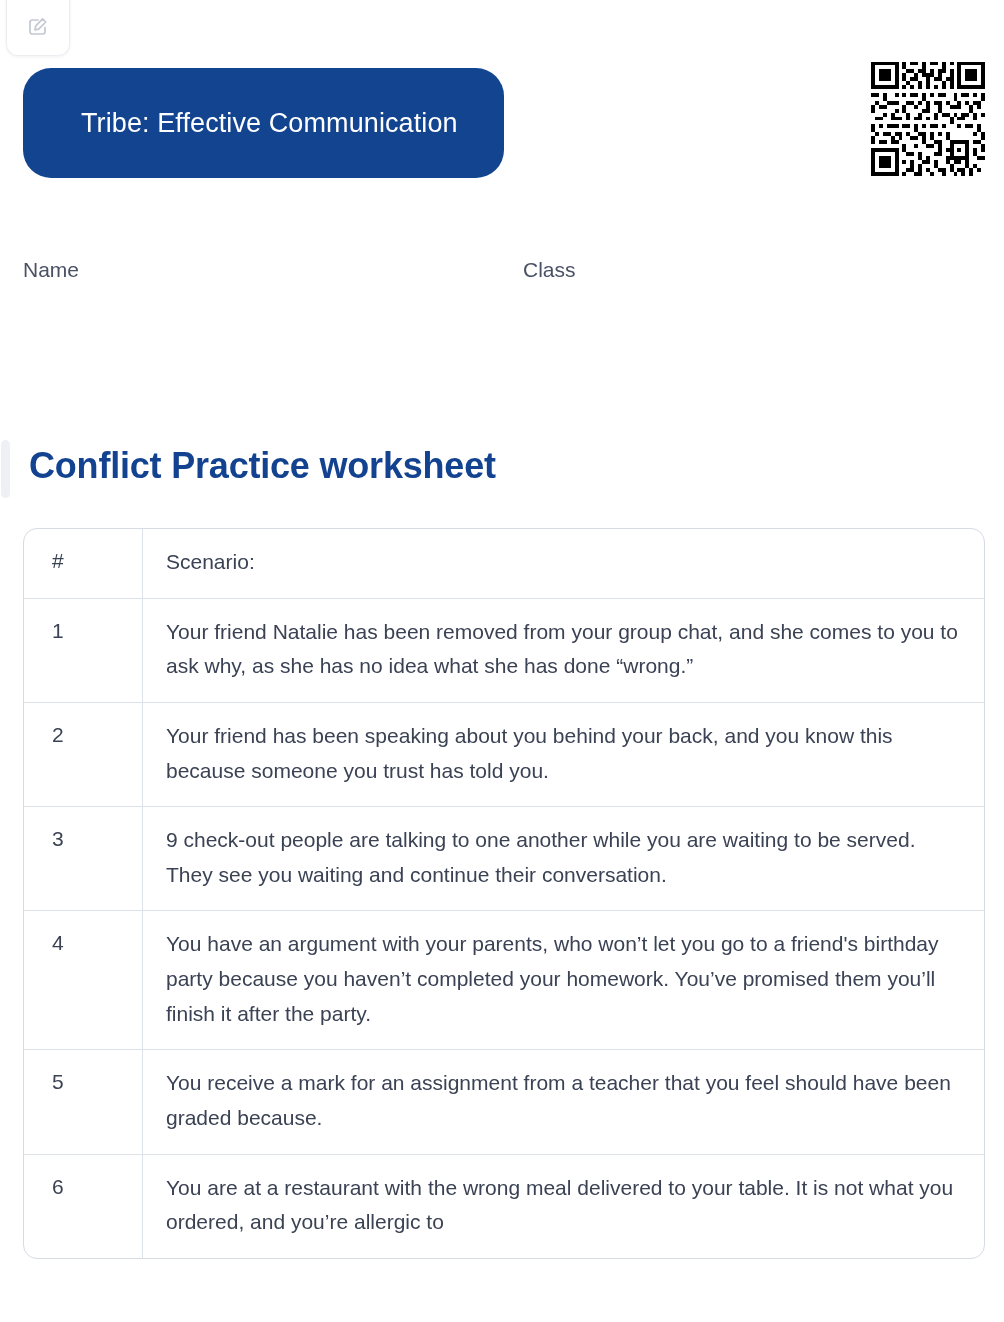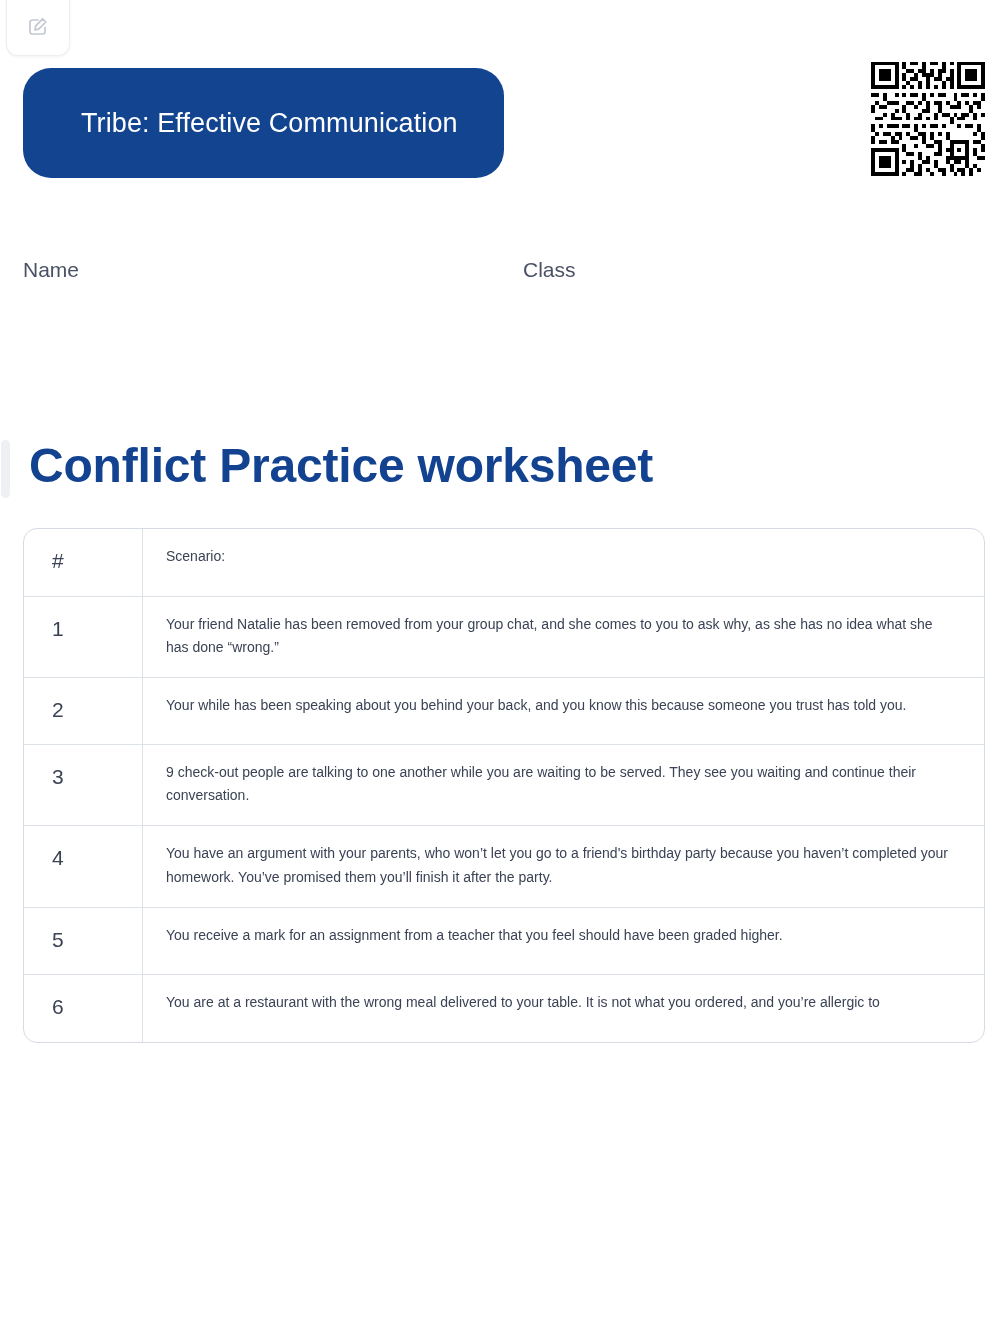--- a/index.html
+++ b/index.html
@@ -105,21 +105,21 @@
     width: 9px;
     height: 58px;
     background: #eef0f4;
     border-radius: 6px;
   }
   .worksheet-title {
     position: absolute;
     left: 29px;
     top: 0;
     color: #134390;
-    font-size: 48px;
+    font-size: 36px;
     font-weight: 700;
     line-height: 68px;
     letter-spacing: -0.2px;
   }
 
   
   .table-wrap {
     position: absolute;
     left: 23px;
     top: 528px;
@@ -147,21 +147,21 @@
   table.scenarios th.num,
   table.scenarios td.num {
     border-right: 1px solid #dde1e8;
     padding: 16px 10px 18px 28px;
     font-size: 21px;
     line-height: 1.55;
   }
   table.scenarios th.txt,
   table.scenarios td.txt {
     padding: 16px 26px 18px 23px;
-    font-size: 14px;
+    font-size: 21px;
     line-height: 1.65;
   }
   table.scenarios thead th {
     padding-top: 17px;
     padding-bottom: 17px;
   }
   table.scenarios tbody tr:last-child td {
     border-bottom: none;
   }
 </style>
@@ -385,33 +385,33 @@
           <th class="txt">Scenario:</th>
         </tr>
       </thead>
       <tbody>
         <tr>
           <td class="num">1</td>
           <td class="txt">Your friend Natalie has been removed from your group chat, and she comes to you to ask why, as she has no idea what she has done “wrong.”</td>
         </tr>
         <tr>
           <td class="num">2</td>
-          <td class="txt">Your while has been speaking about you behind your back, and you know this because someone you trust has told you.</td>
+          <td class="txt">Your friend has been speaking about you behind your back, and you know this because someone you trust has told you.</td>
         </tr>
         <tr>
           <td class="num">3</td>
           <td class="txt">9 check-out people are talking to one another while you are waiting to be served. They see you waiting and continue their conversation.</td>
         </tr>
         <tr>
           <td class="num">4</td>
           <td class="txt">You have an argument with your parents, who won’t let you go to a friend's birthday party because you haven’t completed your homework. You’ve promised them you’ll finish it after the party.</td>
         </tr>
         <tr>
           <td class="num">5</td>
-          <td class="txt">You receive a mark for an assignment from a teacher that you feel should have been graded higher.</td>
+          <td class="txt">You receive a mark for an assignment from a teacher that you feel should have been graded because.</td>
         </tr>
         <tr>
           <td class="num">6</td>
           <td class="txt">You are at a restaurant with the wrong meal delivered to your table. It is not what you ordered, and you’re allergic to</td>
         </tr>
       </tbody>
     </table>
   </div>
 
 </div>

